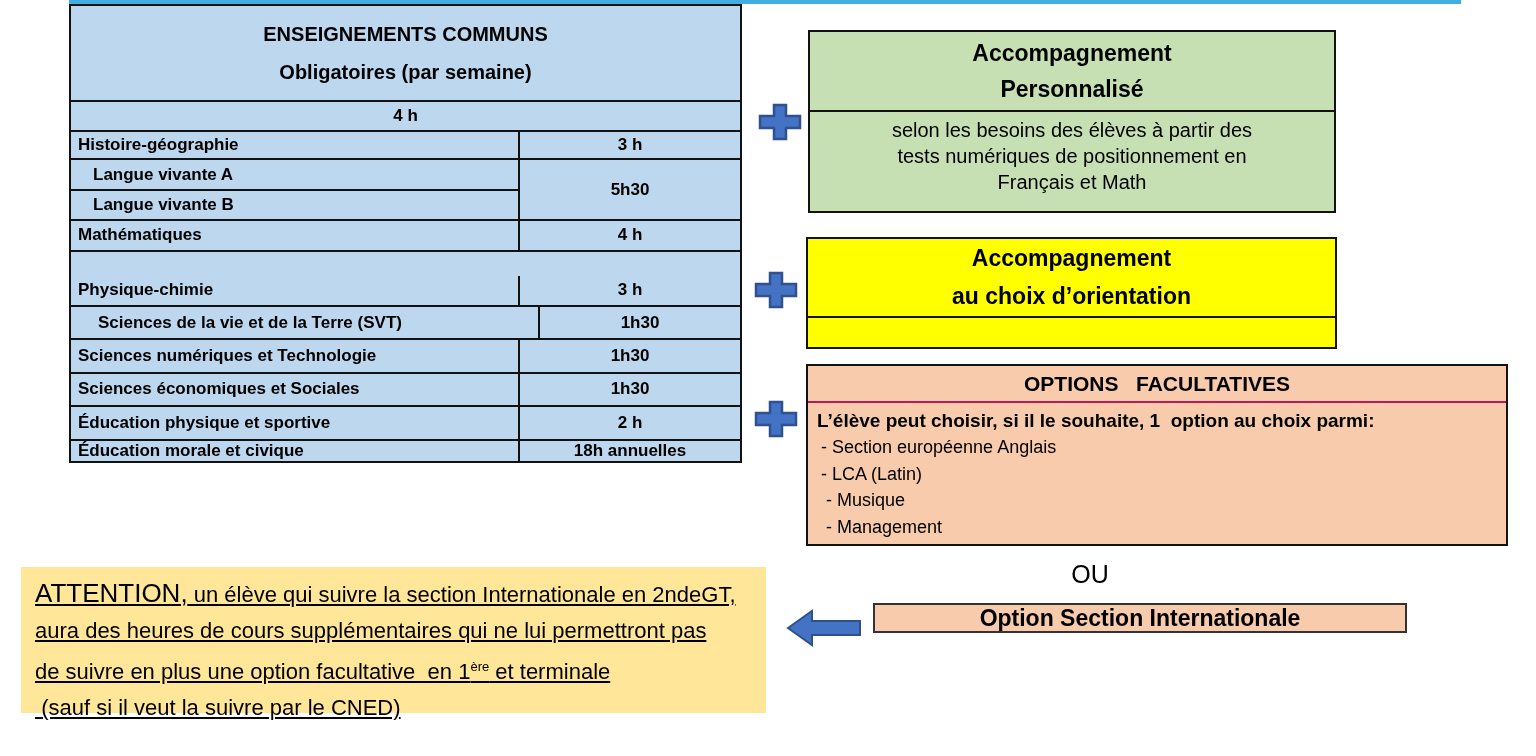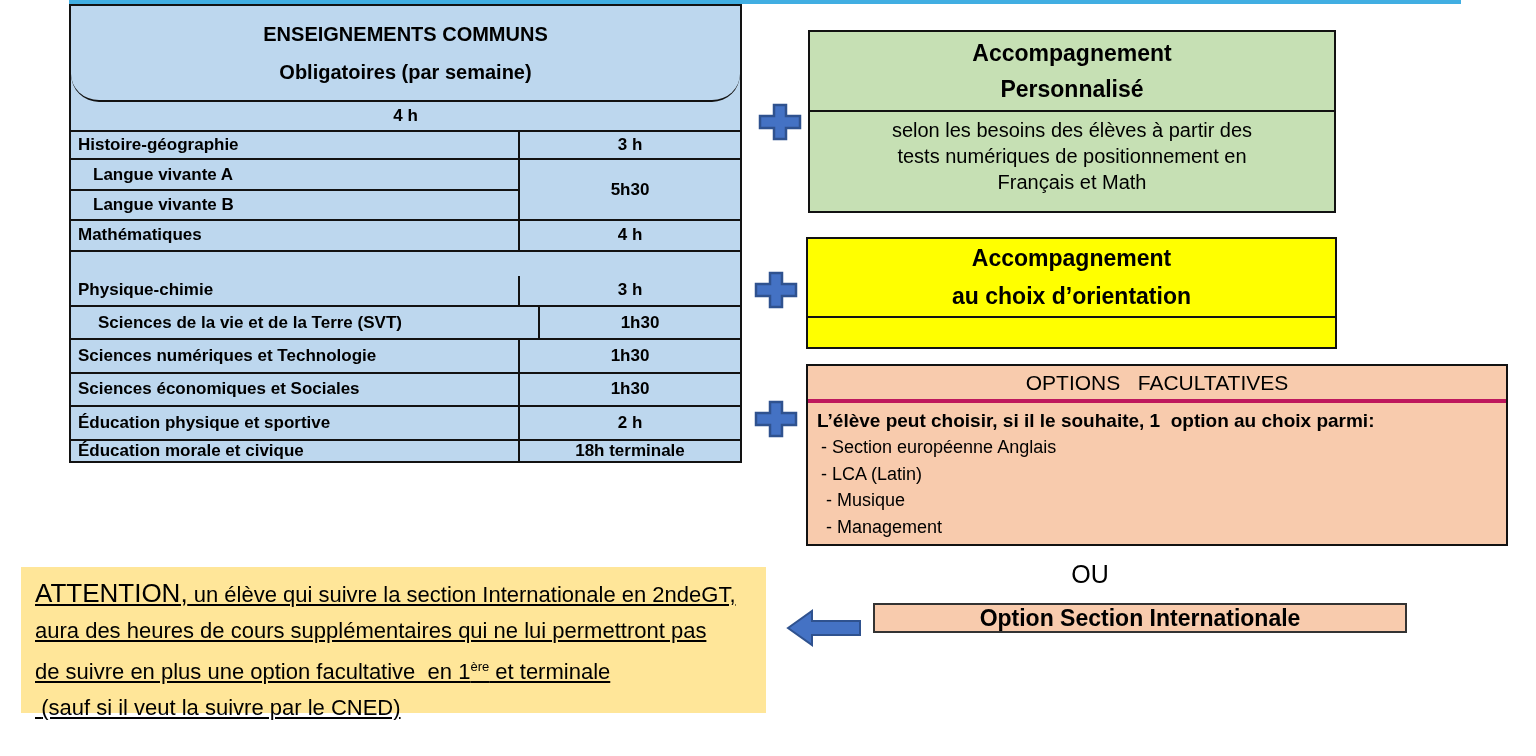--- a/index.html
+++ b/index.html
@@ -6,21 +6,21 @@
   .canvas{position:relative;width:1536px;height:756px;background:#ffffff;
           font-family:"Liberation Sans",sans-serif;color:#000;overflow:hidden;}
 
   .topline{position:absolute;left:69px;top:0;width:1392px;height:4px;background:#41AEE2;}
 
   
   .subjects-table{position:absolute;left:69px;top:4px;width:673px;height:459px;
       background:#BDD7EE;border:2px solid #121212;box-sizing:border-box;
       display:flex;flex-direction:column;}
   .t-header{height:97px;border-bottom:2px solid #121212;display:flex;flex-direction:column;
-      justify-content:center;align-items:center;gap:15px;font-weight:bold;font-size:20px;box-sizing:border-box;border-radius:28px;}
+      justify-content:center;align-items:center;gap:15px;font-weight:bold;font-size:20px;box-sizing:border-box;}
   .t-row{display:flex;border-bottom:2px solid #121212;box-sizing:border-box;}
   .t-row.last{border-bottom:none;flex:1;}
   .t-label{width:449px;border-right:2px solid #121212;display:flex;align-items:center;
       padding-left:7px;font-weight:bold;font-size:17px;box-sizing:border-box;}
   .t-hours{flex:1;display:flex;align-items:center;justify-content:center;font-weight:bold;font-size:17px;}
   .t-label-col{width:449px;border-right:2px solid #121212;display:flex;flex-direction:column;box-sizing:border-box;}
   .t-label-col .half{flex:1;display:flex;align-items:center;padding-left:22px;font-weight:bold;font-size:17px;box-sizing:border-box;}
   .t-label-col .half.first{border-bottom:2px solid #121212;}
   .rh30{height:30px;} .rh29{height:29px;} .rh61{height:61px;} .rh31{height:31px;}
   .rh32{height:32px;margin-top:24px;} .rh33{height:33px;padding-left:20px;} .rh34{height:34px;}
@@ -32,22 +32,22 @@
       align-items:center;justify-content:center;gap:9px;font-weight:bold;font-size:23px;box-sizing:border-box;}
   .gb-body{padding-top:5px;text-align:center;font-size:20px;line-height:26px;}
 
   .yellow-box{position:absolute;left:806px;top:237px;width:531px;height:112px;background:#FFFF00;
       border:2px solid #121212;box-sizing:border-box;}
   .yb-header{height:79px;border-bottom:2px solid #121212;display:flex;flex-direction:column;
       align-items:center;justify-content:center;gap:11px;font-weight:bold;font-size:23px;box-sizing:border-box;}
 
   .options-box{position:absolute;left:806px;top:364px;width:702px;height:182px;background:#F8CBAD;
       border:2px solid #121212;box-sizing:border-box;}
-  .ob-header{height:37px;border-bottom:4px solid #be185d;display:flex;align-items:center;
-      justify-content:center;font-weight:normal;font-size:21px;white-space:pre;box-sizing:border-box;}
+  .ob-header{height:37px;border-bottom:2px solid #be185d;display:flex;align-items:center;
+      justify-content:center;font-weight:bold;font-size:21px;white-space:pre;box-sizing:border-box;}
   .ob-intro{padding:7px 0 2px 9px;font-weight:bold;font-size:19px;white-space:pre-wrap;}
   .ob-item{padding-left:13px;font-size:18px;line-height:26.5px;white-space:pre-wrap;}
 
   .ou-label{position:absolute;left:1040px;top:560px;width:100px;text-align:center;font-size:25px;}
 
   .osi-box{position:absolute;left:873px;top:603px;width:534px;height:30px;background:#F8CBAD;
       border:2px solid #333;box-sizing:border-box;display:flex;align-items:center;justify-content:center;
       font-weight:bold;font-size:23px;}
 
   
@@ -108,21 +108,21 @@
     <div class="t-row rh34">
       <div class="t-label">Sciences économiques et Sociales</div>
       <div class="t-hours">1h30</div>
     </div>
     <div class="t-row rh34">
       <div class="t-label">Éducation physique et sportive</div>
       <div class="t-hours">2 h</div>
     </div>
     <div class="t-row last">
       <div class="t-label">Éducation morale et civique</div>
-      <div class="t-hours">18h terminale</div>
+      <div class="t-hours">18h annuelles</div>
     </div>
   </div>
 
   <div class="plus-wrap plus1">
     <svg width="44" height="40" viewBox="0 0 44 40">
         <polygon points="16,3 28,3 28,14 42,14 42,26 28,26 28,37 16,37 16,26 2,26 2,14 16,14" fill="#4472C4" stroke="#2F528F" stroke-width="2.5"></polygon>
       </svg>
   </div>
   <div class="plus-wrap plus2">
     <svg width="44" height="40" viewBox="0 0 44 40">

